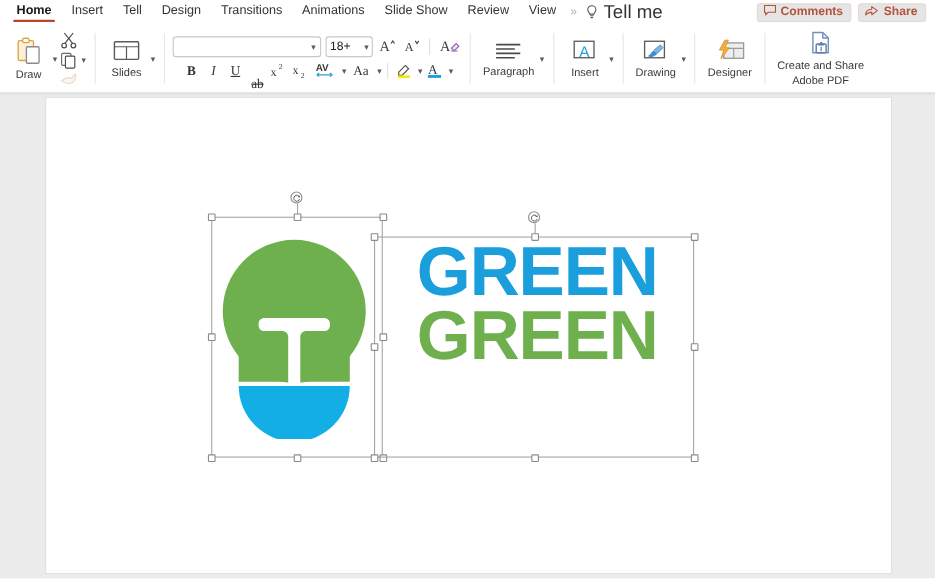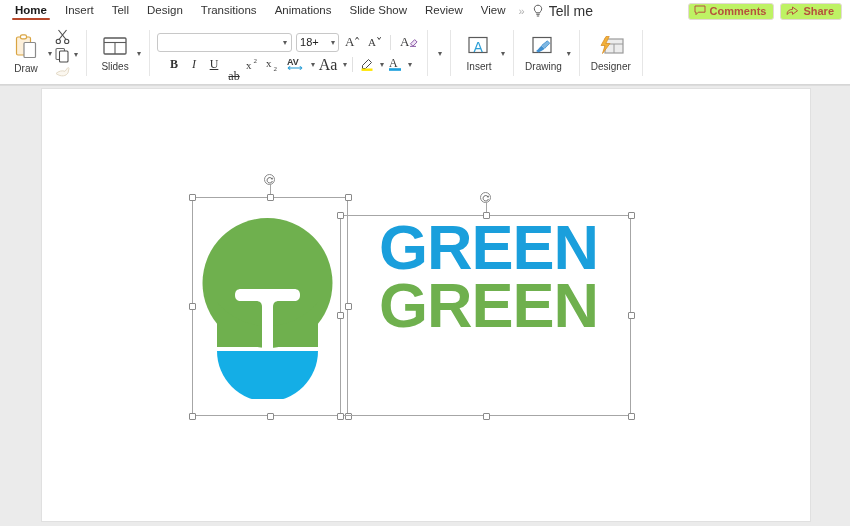--- a/index.html
+++ b/index.html
@@ -24,28 +24,28 @@
     padding: 0 9px; line-height: 21px; height: 22px;
     position: relative; white-space: nowrap; cursor: default;
   }
   .tab.active { color: #1a1a1a; font-weight: bold; }
   .tab.active .tab-underline {
     position: absolute; left: 6px; right: 6px; bottom: 2px;
     height: 2.5px; background: #b7472a; border-radius: 1px;
   }
   .chev-more { font-size: 11px; color: #b0b0b0; padding: 0 4px; letter-spacing:-1px;}
   .tellme-wrap { display:flex; align-items:center; gap:5px; padding-left:4px;}
-  .tellme-label { font-size:14px; color:#333; }
+  .tellme-label { font-size:17px; color:#333; }
   .bulb-mini { width:12px; height:14px; display:block; }
 
   .menu-right { margin-left: auto; display: flex; align-items: center; gap: 6px; padding-right: 8px;}
   .pillbtn {
     display:flex; align-items:center; gap:4px;
     border:1px solid #e3d9d6; border-radius:3px;
-    background:#bef264; padding: 1px 7px 1px 5px;
+    background:#e5e5e5; padding: 1px 7px 1px 5px;
     height:17px; cursor:pointer;
   }
   .pillbtn span.lbl { font-size:11px; font-weight:bold; color:#b5523c; }
 
   
   .ribbon {
     height: 63px; width:100%;
     background: #ffffff;
     display: flex; align-items: stretch;
     border-bottom: 1px solid #d6d6d6;
@@ -333,21 +333,21 @@
           <span>
             <svg width="21" height="16" viewBox="0 0 21 16">
               <text x="1" y="9.5" font-family="Liberation Sans, sans-serif" font-size="9" font-weight="bold" fill="#3a3a3a">AV</text>
               <line x1="2" y1="13" x2="16" y2="13" stroke="#2d9fd6" stroke-width="1.1"></line>
               <path d="M2 13l2.2-1.6M2 13l2.2 1.6M16 13l-2.2-1.6M16 13l-2.2 1.6" fill="none" stroke="#2d9fd6" stroke-width="1.1"></path>
             </svg>
           </span>
         </div>
         <span class="caret">▾</span>
         <div class="fbtn wide">
-          <span style="font-size:16px;font-family:'Liberation Serif',serif;">Aa</span>
+          <span style="font-size:12px;font-family:'Liberation Serif',serif;">Aa</span>
         </div>
         <span class="caret">▾</span>
         <div class="vsep-sm"></div>
         <div class="fbtn">
           <span>
             <svg width="17" height="17" viewBox="0 0 17 17">
               <path d="M3.5 10.5l6-6 3 3-6 6H3.5z" fill="#ffffff" stroke="#4a4a4a" stroke-width="1"></path>
               <rect x="2.5" y="13.5" width="11" height="2.4" fill="#ffe600"></rect>
             </svg>
           </span>
@@ -362,20 +362,31 @@
           </span>
         </div>
         <span class="caret">▾</span>
       </div>
     </div>
 
     <div class="rsep"></div>
 
     <div class="rgroup">
       <div class="caret-col">
+        <div class="bigbtn">
+          <span class="iconbox">
+            <svg width="30" height="22" viewBox="0 0 30 22">
+              <line x1="4" y1="4.5" x2="26" y2="4.5" stroke="#4a4a4a" stroke-width="1.5"></line>
+              <line x1="4" y1="8.5" x2="21" y2="8.5" stroke="#4a4a4a" stroke-width="1.5"></line>
+              <line x1="4" y1="12.5" x2="26" y2="12.5" stroke="#4a4a4a" stroke-width="1.5"></line>
+              <line x1="4" y1="16.5" x2="21" y2="16.5" stroke="#4a4a4a" stroke-width="1.5"></line>
+            </svg>
+          </span>
+          <span class="bglbl">Paragraph</span>
+        </div>
         <span class="caret">▾</span>
       </div>
     </div>
 
     <div class="rsep"></div>
 
     <div class="rgroup">
       <div class="caret-col">
         <div class="bigbtn">
           <span class="iconbox">
@@ -419,20 +430,34 @@
             <line x1="18" y1="9" x2="18" y2="18" stroke="#9a9a9a" stroke-width="1"></line>
             <path d="M10 1.5l-5 9h4l-2.5 8 7.5-10h-4.2l3.4-7z" fill="#f2b13a" stroke="#d9902a" stroke-width="0.8"></path>
           </svg>
         </span>
         <span class="bglbl">Designer</span>
       </div>
     </div>
 
     <div class="rsep"></div>
 
+    <div class="rgroup">
+      <div class="bigbtn">
+        <span class="iconbox">
+          <svg width="28" height="26" viewBox="0 0 28 26">
+            <path d="M7 2.5h9l5 5v13.5H7z" fill="#ffffff" stroke="#7192bd" stroke-width="1.3" stroke-linejoin="round"></path>
+            <path d="M16 2.5v5h5" fill="none" stroke="#7192bd" stroke-width="1.3" stroke-linejoin="round"></path>
+            <rect x="10" y="13" width="9" height="8" rx="1" fill="#ffffff" stroke="#5b7fb0" stroke-width="1.3"></rect>
+            <path d="M14.5 19.5v-4m0-4 2 2.4h-4z" fill="#5b7fb0" stroke="#5b7fb0" stroke-width="1.1"></path>
+          </svg>
+        </span>
+        <span class="bglbl">Create and Share</span>
+        <span class="bglbl">Adobe PDF</span>
+      </div>
+    </div>
 
   </div>
 
   <div class="slidecanvas-wrap">
     <div class="slide">
 
       <svg class="logo-img" style="left:155px; top:110px; width:145px; height:200px;" viewBox="0 0 145 200">
         <circle cx="70.5" cy="84" r="65" fill="#6fb04e"></circle>
         <path d="M20 103a65 65 0 0 0 101 0v45H20z" fill="#6fb04e"></path>
         <path d="M38 96c0-4 2-6 6-6h53c4 0 6 2 6 6 0 4-2 6-6 6H82c-4 0-6 2-6 6v44H65v-44c0-4-2-6-6-6H44c-4 0-6-2-6-6z" fill="#ffffff"></path>

